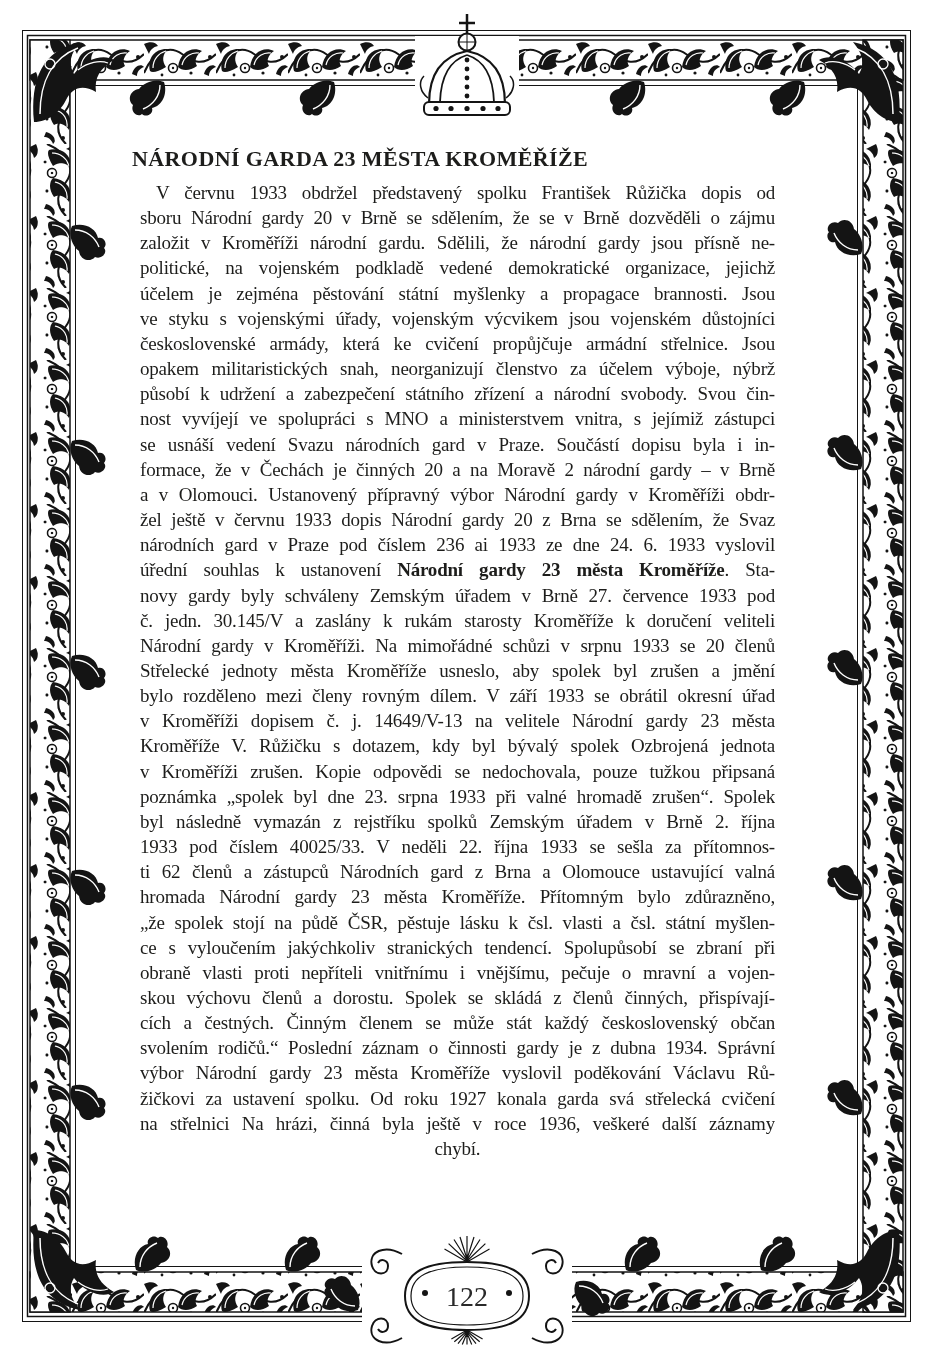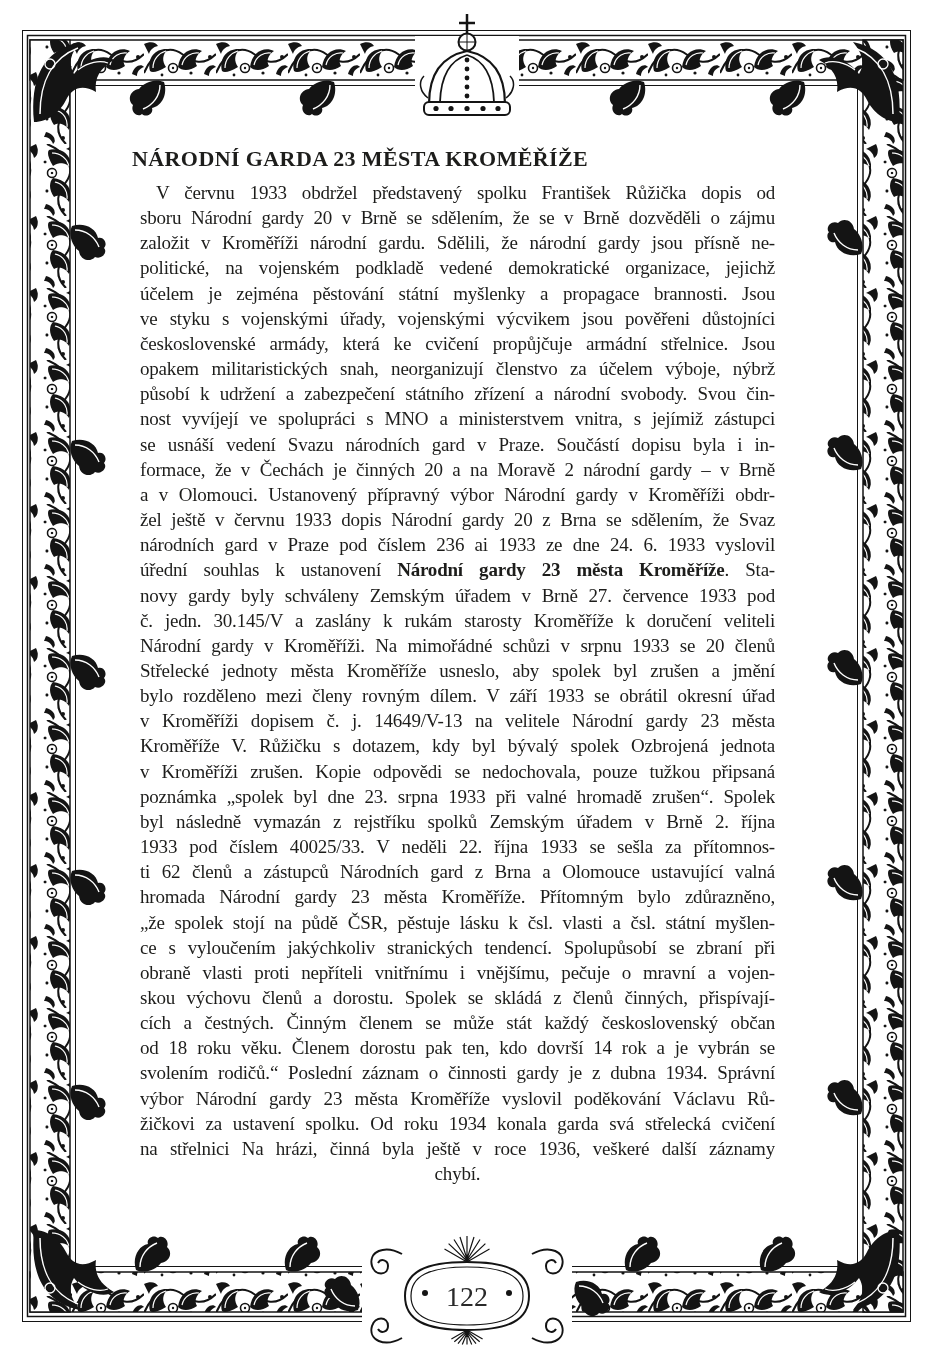--- a/index.html
+++ b/index.html
@@ -165,21 +165,21 @@
   </svg>
 
   <div class="content">
     <h1 class="title">NÁRODNÍ GARDA 23 MĚSTA KROMĚŘÍŽE</h1>
     <div class="body-par">
         <div class="line indent"><span>V červnu 1933 obdržel představený spolku František Růžička dopis od</span></div>
         <div class="line"><span>sboru Národní gardy 20 v Brně se sdělením, že se v Brně dozvěděli o zájmu</span></div>
         <div class="line"><span>založit v Kroměříži národní gardu. Sdělili, že národní gardy jsou přísně ne-</span></div>
         <div class="line"><span>politické, na vojenském podkladě vedené demokratické organizace, jejichž</span></div>
         <div class="line"><span>účelem je zejména pěstování státní myšlenky a propagace brannosti. Jsou</span></div>
-        <div class="line"><span>ve styku s vojenskými úřady, vojenskými výcvikem jsou pověřeni důstojníci</span></div>
+        <div class="line"><span>ve styku s vojenskými úřady, vojenským výcvikem jsou vojenském důstojníci</span></div>
         <div class="line"><span>československé armády, která ke cvičení propůjčuje armádní střelnice. Jsou</span></div>
         <div class="line"><span>opakem militaristických snah, neorganizují členstvo za účelem výboje, nýbrž</span></div>
         <div class="line"><span>působí k udržení a zabezpečení státního zřízení a národní svobody. Svou čin-</span></div>
         <div class="line"><span>nost vyvíjejí ve spolupráci s MNO a ministerstvem vnitra, s jejímiž zástupci</span></div>
         <div class="line"><span>se usnáší vedení Svazu národních gard v Praze. Součástí dopisu byla i in-</span></div>
         <div class="line"><span>formace, že v Čechách je činných 20 a na Moravě 2 národní gardy – v Brně</span></div>
         <div class="line"><span>a v Olomouci. Ustanovený přípravný výbor Národní gardy v Kroměříži obdr-</span></div>
         <div class="line"><span>žel ještě v červnu 1933 dopis Národní gardy 20 z Brna se sdělením, že Svaz</span></div>
         <div class="line"><span>národních gard v Praze pod číslem 236 ai 1933 ze dne 24. 6. 1933 vyslovil</span></div>
         <div class="line"><span>úřední souhlas k ustanovení </span><span class="b">Národní gardy 23 města Kroměříže</span><span>. Sta-</span></div>
@@ -194,22 +194,21 @@
         <div class="line"><span>poznámka „spolek byl dne 23. srpna 1933 při valné hromadě zrušen“. Spolek</span></div>
         <div class="line"><span>byl následně vymazán z rejstříku spolků Zemským úřadem v Brně 2. října</span></div>
         <div class="line"><span>1933 pod číslem 40025/33. V neděli 22. října 1933 se sešla za přítomnos-</span></div>
         <div class="line"><span>ti 62 členů a zástupců Národních gard z Brna a Olomouce ustavující valná</span></div>
         <div class="line"><span>hromada Národní gardy 23 města Kroměříže. Přítomným bylo zdůrazněno,</span></div>
         <div class="line"><span>„že spolek stojí na půdě ČSR, pěstuje lásku k čsl. vlasti a čsl. státní myšlen-</span></div>
         <div class="line"><span>ce s vyloučením jakýchkoliv stranických tendencí. Spolupůsobí se zbraní při</span></div>
         <div class="line"><span>obraně vlasti proti nepříteli vnitřnímu i vnějšímu, pečuje o mravní a vojen-</span></div>
         <div class="line"><span>skou výchovu členů a dorostu. Spolek se skládá z členů činných, přispívají-</span></div>
         <div class="line"><span>cích a čestných. Činným členem se může stát každý československý občan</span></div>
-        <div class="line"><span>od 18 roku věku. Členem dorostu pak ten, kdo dovrší 14 rok a je vybrán se</span></div>
         <div class="line"><span>svolením rodičů.“ Poslední záznam o činnosti gardy je z dubna 1934. Správní</span></div>
         <div class="line"><span>výbor Národní gardy 23 města Kroměříže vyslovil poděkování Václavu Rů-</span></div>
-        <div class="line"><span>žičkovi za ustavení spolku. Od roku 1934 konala garda svá střelecká cvičení</span></div>
+        <div class="line"><span>žičkovi za ustavení spolku. Od roku 1927 konala garda svá střelecká cvičení</span></div>
         <div class="line"><span>na střelnici Na hrázi, činná byla ještě v roce 1936, veškeré další záznamy</span></div>
         <div class="line flush"><span>chybí.</span></div>
       </div>
   </div>
 
 </div>
 
 </body></html>

